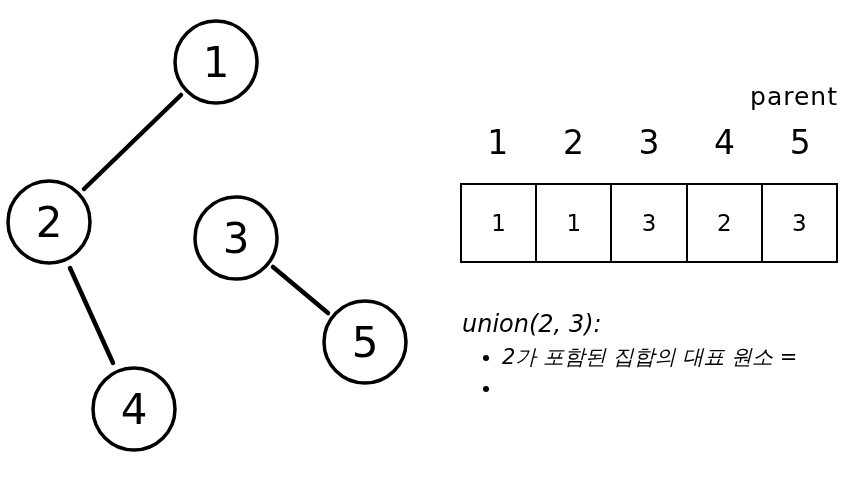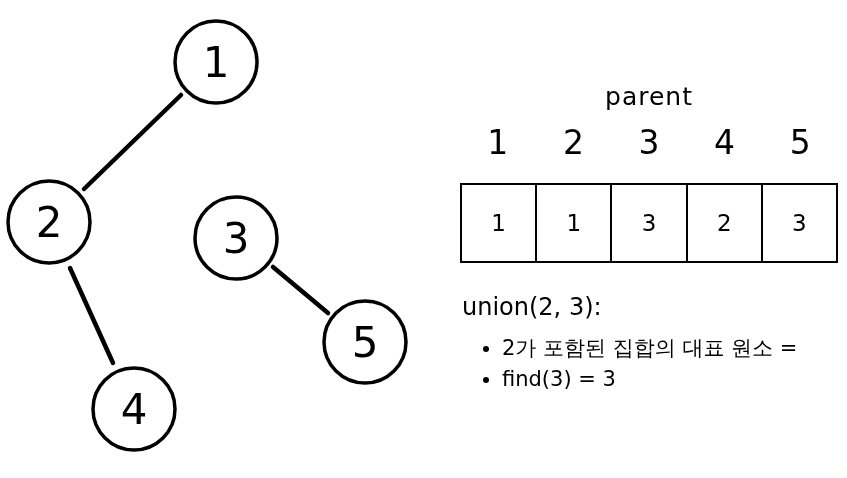--- a/index.html
+++ b/index.html
@@ -17,46 +17,46 @@
   .tree-svg .edge { stroke: #000000; stroke-width: 4.5; stroke-linecap: round; }
   .tree-svg .node-circle { fill: #ffffff; stroke: #000000; stroke-width: 3.5; }
   .tree-svg .node-label {
     font-family: "DejaVu Sans", "Liberation Sans", sans-serif;
     font-size: 42px; fill: #000000; text-anchor: middle;
   }
 
   
   .array-title {
     position: absolute; left: 460px; top: 82px; width: 378px;
-    text-align: center; font-size: 25px; letter-spacing: 1px;
+    text-align: right; font-size: 25px; letter-spacing: 1px;
   }
   .index-row {
     position: absolute; left: 460px; top: 124px; width: 378px;
     display: flex;
   }
   .index-row .index-cell {
     flex: 1; text-align: center; font-size: 33px; line-height: 38px;
   }
   .array-box {
     position: absolute; left: 460px; top: 183px; width: 378px; height: 80px;
     display: flex; border: 2.5px solid #000000; background: #ffffff;
   }
   .array-box .value-cell {
     flex: 1; display: flex; align-items: center; justify-content: center;
     font-size: 23px; border-right: 2.5px solid #000000;
   }
   .array-box .value-cell:last-child { border-right: none; }
 
   
   .union-block {
-    position: absolute; left: 462px; top: 292px; width: 360px;
+    position: absolute; left: 462px; top: 309px; width: 360px; font-style: italic;
   }
   .union-heading { font-size: 24px; line-height: 30px; }
   .union-steps {
-    margin-top: 11px; padding-left: 40px;
+    margin-top: 3px; padding-left: 40px;
     list-style: disc outside;
   }
   .union-steps li { font-size: 21px; line-height: 31px; }
 </style>
 </head>
 <body>
 
 <div class="canvas">
 
   <svg class="tree-svg" width="430" height="478" viewBox="0 0 430 478" xmlns="http://www.w3.org/2000/svg">
@@ -104,18 +104,17 @@
     <div class="value-cell">3</div>
   </div>
 
   <div class="union-block">
     <div class="union-heading">union(2, 3):</div>
     <ul class="union-steps">
       <li>
         <div>2가 포함된 집합의 대표 원소 =</div>
       </li>
       <li>
-        <div>find(3) = 3</div>
       </li>
     </ul>
   </div>
 
 </div>
 
 </body></html>

